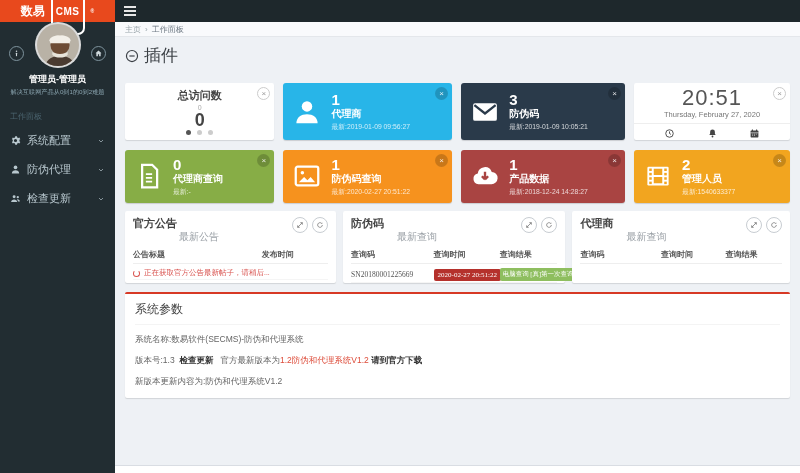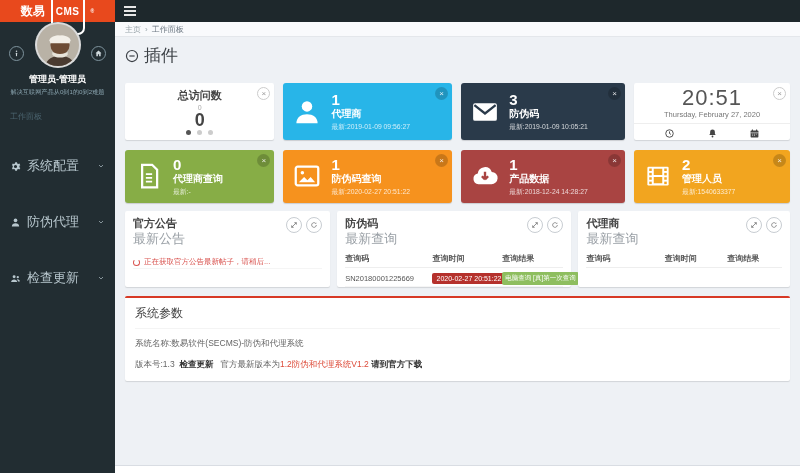--- a/index.html
+++ b/index.html
@@ -11,21 +11,21 @@
   .logo { height:22px; background:#e8491d; color:#fff; display:flex; align-items:center; justify-content:center; gap:6px; font-weight:bold; font-size:12px; }
   .logo .cms-badge { border:2px solid #fff; border-radius:7px; padding:16px 3px; font-size:10px; letter-spacing:.5px; }
   .logo sup { font-size:5px; vertical-align:top; }
   .user-panel { position:relative; padding:0 0 6px; text-align:center; }
   .avatar { width:46px; height:46px; border-radius:50%; margin:0 auto; overflow:hidden; border:2px solid rgba(255,255,255,.25); background:#cfcfcf; }
   .side-circle { position:absolute; top:24px; width:15px; height:15px; border-radius:50%; border:1px solid #7e939d; color:#cfd8dc; display:flex; align-items:center; justify-content:center; cursor:pointer; }
   .side-circle.left { left:9px; } .side-circle.right { right:9px; }
   .user-name { color:#fff; font-size:9px; font-weight:bold; margin-top:5px; }
   .user-tag { color:#8aa4af; font-size:6.5px; margin-top:2px; transform:scale(.95); }
   .menu-section { color:#4b646f; font-size:8px; padding:8px 10px 4px; }
-  .menu-item { display:flex; align-items:center; gap:6px; padding:7px 10px; color:#b8c7ce; font-size:13px; cursor:pointer;margin-top:24px; }
+  .menu-item { display:flex; align-items:center; gap:6px; padding:7px 10px; color:#b8c7ce; font-size:11px; cursor:pointer; }
   .menu-item .mi-icon { width:11px; height:11px; flex:0 0 auto; display:flex; }
   .menu-item .chev { margin-left:auto; width:8px; height:8px; opacity:.8; }
 
   
   .topbar { position:absolute; left:115px; right:0; top:0; height:22px; background:#1e282c; display:flex; align-items:center; padding:0 9px; z-index:2; }
   .hamburger { width:12px; cursor:pointer; }
   .hamburger i { display:block; height:2px; background:#e6e6e6; margin:2px 0; }
   .breadcrumb { position:absolute; left:115px; right:0; top:22px; height:15px; background:#f9fafc; border-bottom:1px solid #e4e7eb; display:flex; align-items:center; gap:4px; padding:0 10px; font-size:8px; color:#9aa5ab; }
   .breadcrumb .current { color:#6b7680; }
 
@@ -60,27 +60,27 @@
   .clock-time { font-size:22px; font-weight:300; color:#555; letter-spacing:1px; line-height:1.1; }
   .clock-date { font-size:7.5px; color:#777; margin-top:0; }
   .clock-icons { display:flex; justify-content:space-around; align-items:center; border-top:1px solid #eee; margin-top:4px; padding:4px 14px 0; }
   .clock-icons svg { width:11px; height:11px; cursor:pointer; }
 
   
   .grid3 { display:grid; grid-template-columns:.97fr 1.02fr 1fr; gap:7px; margin-top:9px; }
   .panel { position:relative; background:#fff; border-radius:2px; box-shadow:0 1px 1px rgba(0,0,0,.12); padding:6px 8px 0; min-height:62px; }
   .panel-head { display:flex; align-items:flex-start; }
   .panel-title { font-size:11px; font-weight:bold; color:#444; line-height:1.2; }
-  .panel-sub { font-size:13px; color:#9aa0a6; }
+  .panel-sub { font-size:10px; color:#9aa0a6;margin-left:46px; }
   .panel-tools { margin-left:auto; display:flex; gap:4px; }
   .tool-btn { width:16px; height:16px; border:1px solid #c8cdd2; border-radius:50%; color:#777; display:flex; align-items:center; justify-content:center; cursor:pointer; background:#fff; }
   .tool-btn svg { width:8px; height:8px; }
   .ptable { margin-top:5px; font-size:8px; }
   .phead { display:flex; font-weight:bold; color:#555; border-bottom:1px solid #eee; padding-bottom:3px; }
-  .prow { display:flex; align-items:center; padding:4px 0 1px; border-bottom:1px solid #f5f5f5; }
+  .prow { display:flex; align-items:center; padding:4px 0 1px; border-bottom:1px solid #f5f5f5;font-family:Liberation Serif, serif; }
   .col-a { width:40%; } .col-b { width:32%; } .col-c { width:28%; }
   .col-wide { width:66%; } .col-narrow { width:34%; }
   .notice { color:#d9534f; font-size:7.5px; display:flex; align-items:center; gap:4px; }
   .spinner { width:7px; height:7px; border:1.5px solid #d9534f; border-top-color:transparent; border-radius:50%; flex:0 0 auto; }
   .sn { color:#555; font-size:7.5px; }
   .badge { display:inline-block; color:#fff; border-radius:2px; padding:2px 4px; font-size:7px; white-space:nowrap; }
   .badge-red { background:#b5312c; }
   .badge-green { background:#8ebe5f; font-size:6.5px; padding:2px 3px; }
 
   
@@ -360,20 +360,24 @@
               </span>
             <span class="tool-btn">
                 <svg viewBox="0 0 24 24" fill="none" stroke="currentColor" stroke-width="2.4">
                   <path d="M19 12a7 7 0 1 1-2.2-5.1"></path>
                   <path d="M19 4.5v4h-4" fill="currentColor" stroke="none"></path>
                 </svg>
               </span>
           </div>
         </div>
         <div class="ptable">
+          <div class="phead">
+            <span class="col-wide">公告标题</span>
+            <span class="col-narrow">发布时间</span>
+          </div>
           <div class="prow">
             <span class="notice">
               <span class="spinner"></span>
               <span>正在获取官方公告最新帖子，请稍后...</span>
             </span>
           </div>
         </div>
       </div>
 
       <div class="panel">
@@ -442,17 +446,18 @@
 
     <div class="syspanel">
       <div class="sys-title">系统参数</div>
       <div class="sys-line">系统名称:数易软件(SECMS)-防伪和代理系统</div>
       <div class="sys-line">
         <span>版本号:1.3</span>&nbsp;
         <b>检查更新</b>&nbsp;&nbsp;
         <span>官方最新版本为</span><span class="sys-red">1.2防伪和代理系统V1.2</span>
         <b>请到官方下载</b>
       </div>
+      <div class="sys-line">新版本更新内容为:防伪和代理系统V1.2</div>
     </div>
   </div>
 
   <div class="footer"></div>
 </div>
 
 </body></html>

